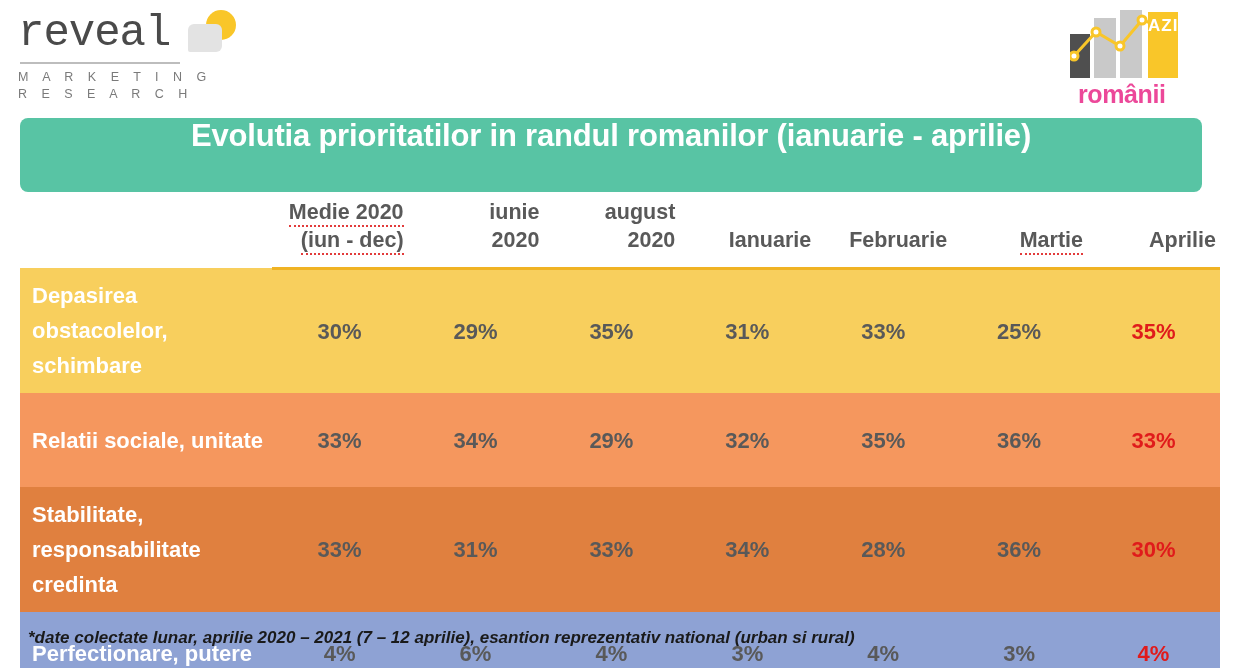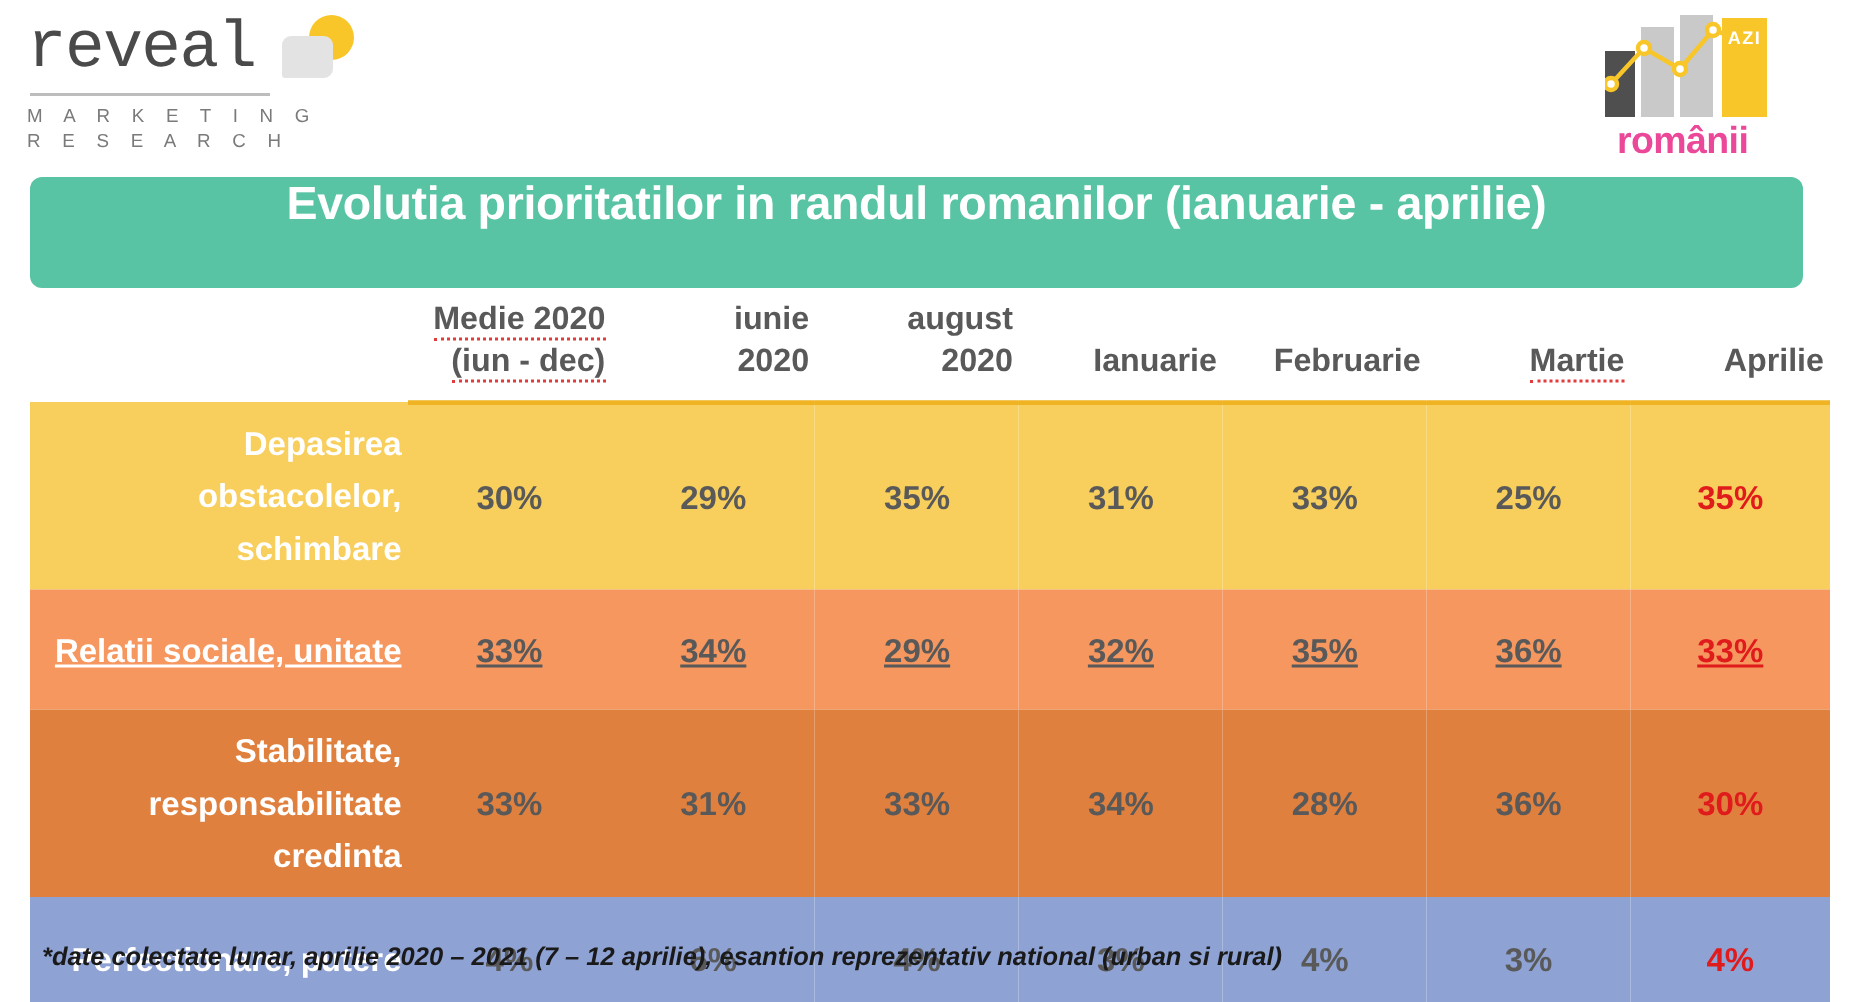--- a/index.html
+++ b/index.html
@@ -75,21 +75,21 @@
   .logo-romanii .bars { position: absolute; left: 0; top: 0; width: 112px; height: 72px; }
   .logo-romanii .bar1 { position: absolute; left: 0px;  top: 28px; width: 20px; height: 44px; background: #4f4f4f; }
   .logo-romanii .bar2 { position: absolute; left: 24px; top: 12px; width: 22px; height: 60px; background: #c9c9c9; }
   .logo-romanii .bar3 { position: absolute; left: 50px; top: 4px;  width: 22px; height: 68px; background: #c9c9c9; }
   .logo-romanii .azi {
     position: absolute;
     left: 78px; top: 6px;
     width: 30px; height: 66px;
     background: #f9c629;
     color: #ffffff;
-    font-size: 12px;
+    font-size: 17px;
     font-weight: 700;
     letter-spacing: 1px;
     line-height: 21px;
     text-align: center;
     padding-top: 3px;
   }
   .logo-romanii svg { position: absolute; left: 0; top: 0; }
   .logo-romanii .name {
     position: absolute;
     left: 8px; top: 74px;
@@ -159,30 +159,30 @@
   tbody td {
     font-size: 22px;
     font-weight: 700;
     color: #595959;
     text-align: center;
     vertical-align: middle;
     padding: 10px 4px;
     line-height: 35px;
   }
   tbody td.rowlabel {
-    text-align: right;
+    text-align: left;
     color: #ffffff;
     padding-left: 12px;
     font-size: 22px;
     line-height: 35px;
   }
   tbody td.last-col { color: #e01b1b; }
 
   tr.r1 td { background: #f8cf5d; height: 104px; }
-  tr.r2 td { background: #f5975e; height: 80px; text-decoration: underline; }
+  tr.r2 td { background: #f5975e; height: 94px; }
   tr.r3 td { background: #e0803f; height: 106px; }
   tr.r4 td { background: #8ea2d4; height: 82px; }
 
   tr.r1 td.rowlabel, tr.r2 td.rowlabel, tr.r3 td.rowlabel, tr.r4 td.rowlabel { color: #ffffff; }
 
   
   .footnote {
     position: absolute;
     left: 28px; top: 628px;
     font-size: 17px;

